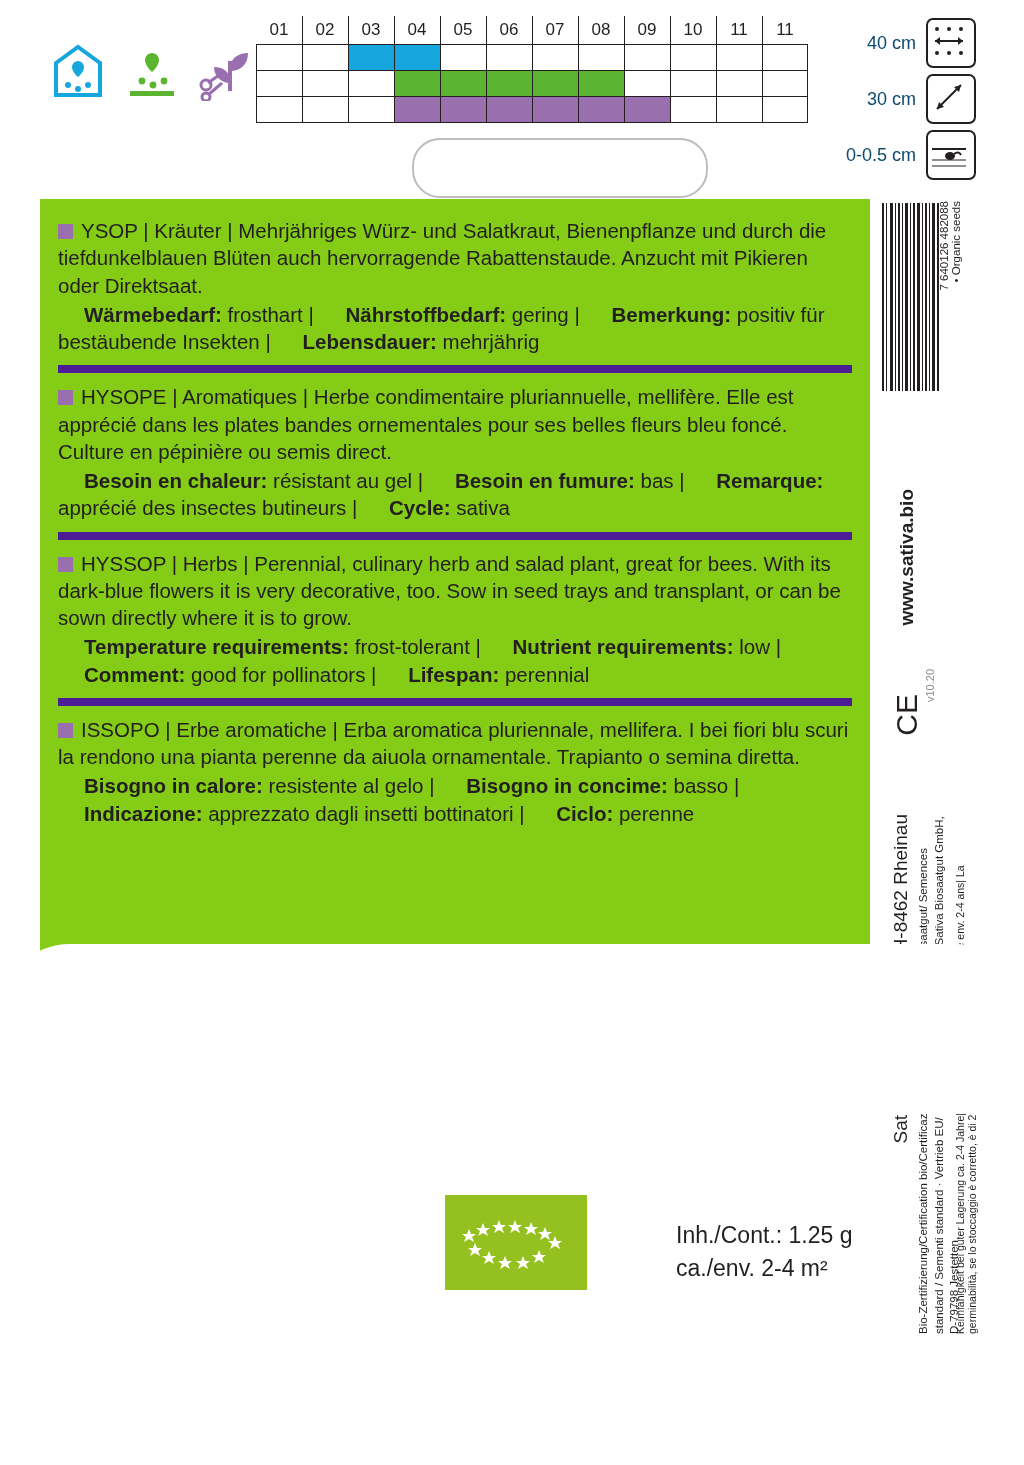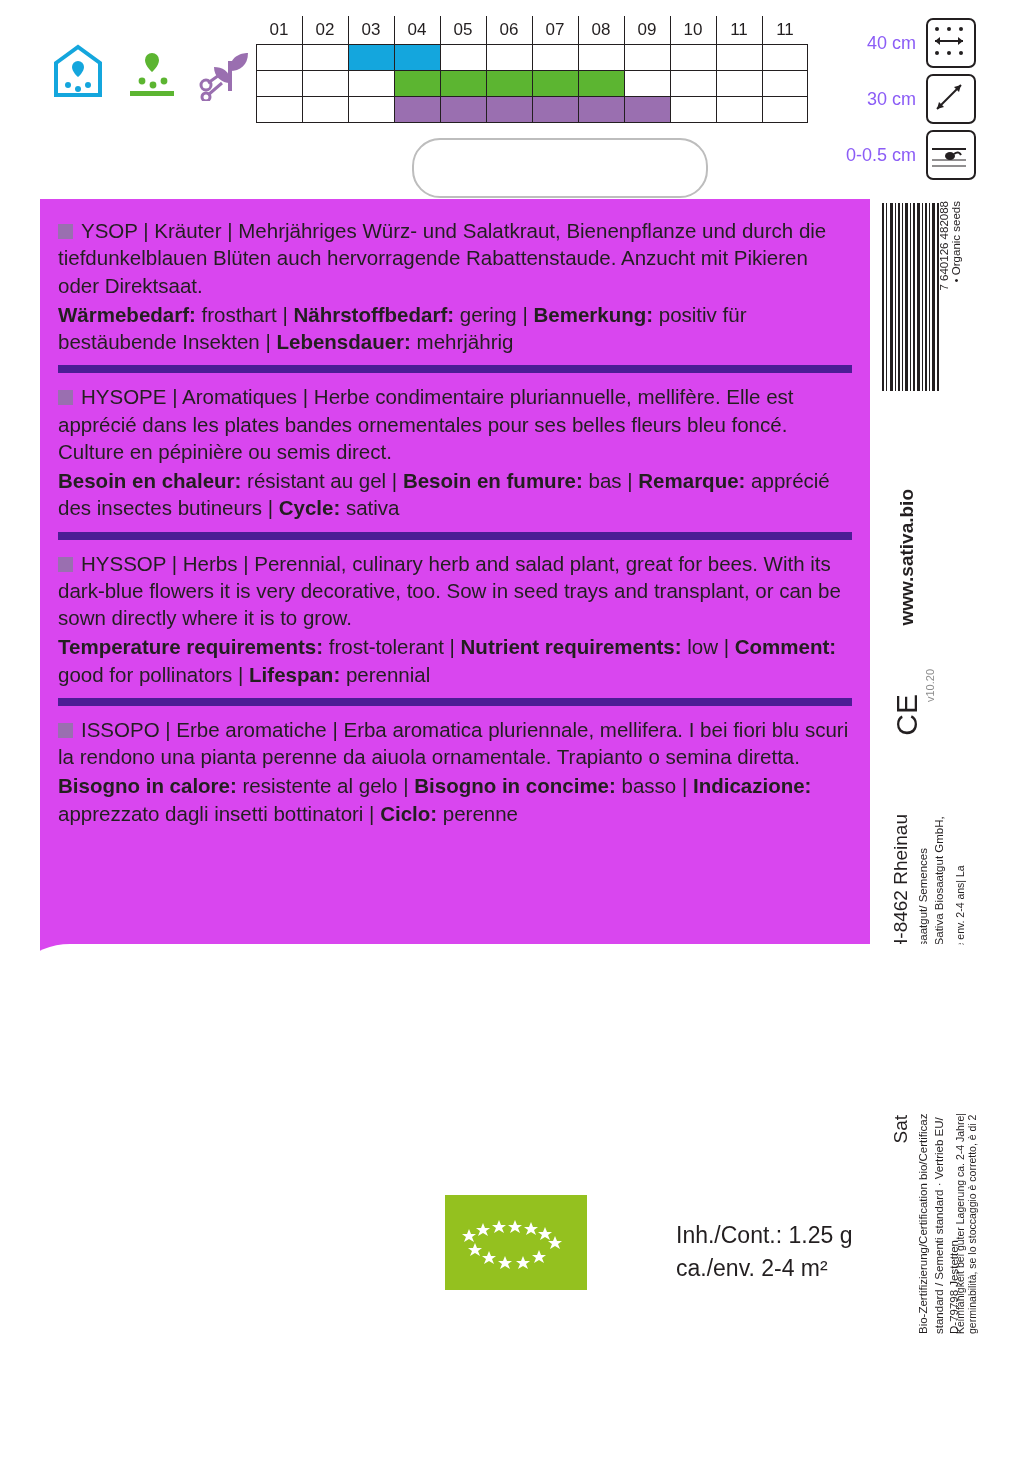--- a/index.html
+++ b/index.html
@@ -89,21 +89,21 @@
   .measure-row {
     display: flex;
     align-items: center;
     justify-content: flex-end;
     height: 46px;
     margin-bottom: 10px;
     gap: 10px;
   }
   .measure-label {
     font-size: 18px;
-    color: #8b5cf6;
+    color: #0c4a6e;
     white-space: nowrap;
   }
   .measure-box {
     width: 46px;
     height: 46px;
     border: 2px solid #231f20;
     border-radius: 7px;
     position: relative;
     background: #fff;
     flex: 0 0 auto;
@@ -121,21 +121,21 @@
     background: #ffffff;
   }
 
   
   .textblock {
     position: absolute;
     left: 40px;
     top: 199px;
     width: 830px;
     height: 915px;
-    background: #d946ef;
+    background: #84cc16;
     box-sizing: border-box;
     padding: 14px 18px 10px 18px;
   }
   .lang-sec { padding: 4px 0 8px 0; }
   .lang-sec + .lang-sec { border-top: 8px solid #4c1d95; padding-top: 10px; }
 
   .sq {
     display: inline-block;
     width: 15px;
     height: 15px;
@@ -144,21 +144,21 @@
     vertical-align: baseline;
     position: relative;
     top: 1px;
   }
   .para {
     font-size: 20.5px;
     line-height: 1.33;
     color: #231f20;
     margin: 0 0 2px 0;
   }
-  .para b { font-weight: 700; }
+  .para b { font-weight: 700; margin-left: 26px; }
 
   
   .rightstrip {
     position: absolute;
     left: 876px;
     top: 199px;
     width: 108px;
     height: 1100px;
   }
   .barcode {

